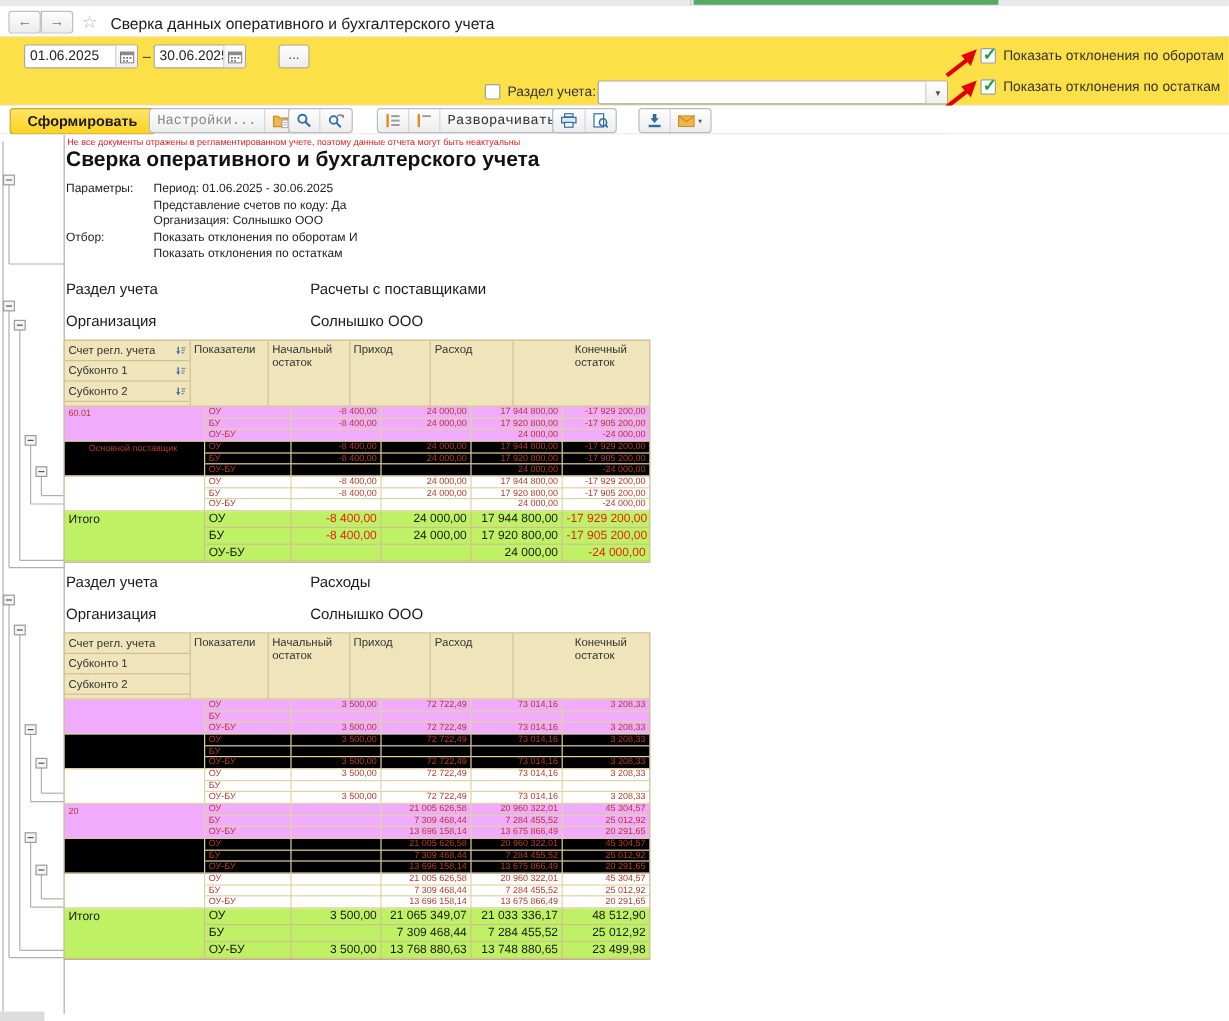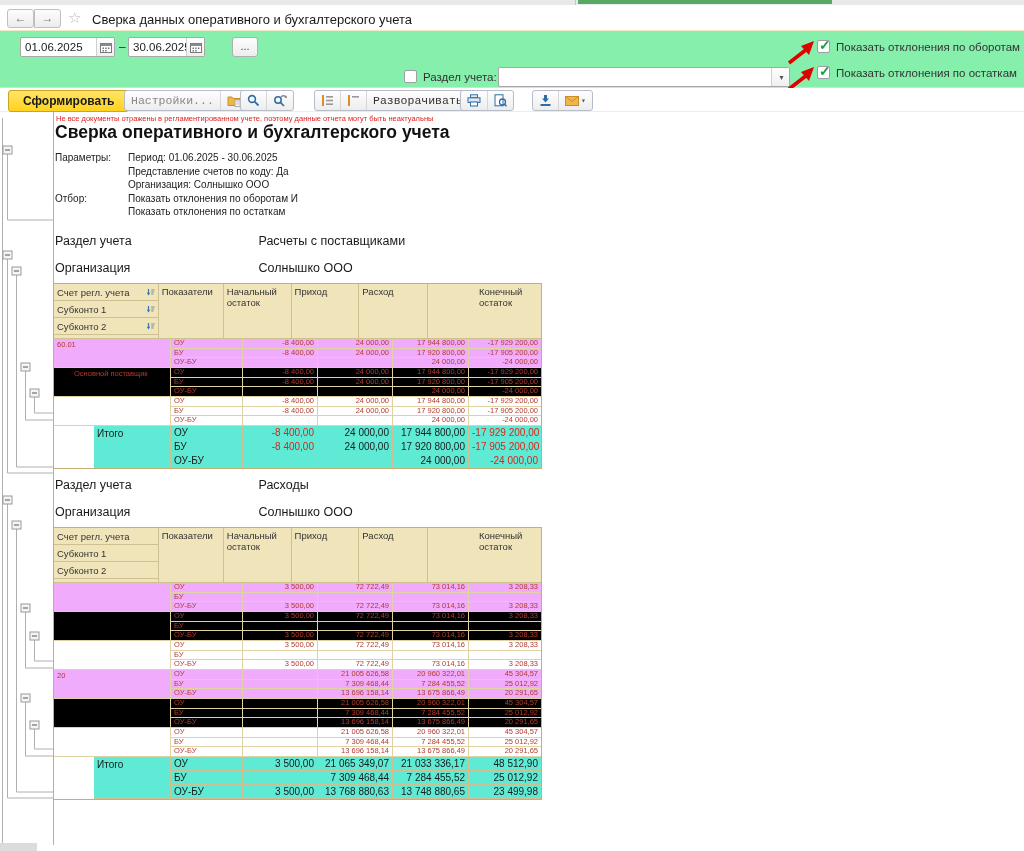--- a/index.html
+++ b/index.html
@@ -12,21 +12,21 @@
   
   #titlebar{position:absolute;left:0;top:5px;width:1024px;height:25px;background:#fff;}
   .navbtn{position:absolute;top:4px;width:27px;height:19px;border:1px solid #bfbfbf;border-radius:3px;
           background:linear-gradient(#fdfdfd,#ececec);color:#777;font-size:12px;line-height:17px;
           text-align:center;box-sizing:border-box;}
   #btn-back{left:7px;}
   #btn-fwd{left:34px;border-radius:0 3px 3px 0;}
   #fav-star{position:absolute;left:68px;top:4px;font-size:15px;color:#b8b8b8;}
   #win-title{position:absolute;left:92px;top:7px;font-size:13px;color:#1a1a1a;}
   
-  #filter-panel{position:absolute;left:0;top:30px;width:1024px;height:58px;background:#86efac;
+  #filter-panel{position:absolute;left:0;top:30px;width:1024px;height:58px;background:#fde047;
                 border-top:1px solid #eee8c6;border-bottom:1px solid #e6ddb4;box-sizing:border-box;}
   .finput{position:absolute;height:20px;background:#fff;border:1px solid #a8a8a8;border-radius:2px;
           box-sizing:border-box;display:flex;align-items:center;font-size:11.5px;}
   .finput .txt{flex:1;padding:0 4px;white-space:nowrap;overflow:hidden;}
   .sqbtn{width:17px;height:18px;display:flex;align-items:center;justify-content:center;
          border-left:1px solid #d0d0d0;background:linear-gradient(#fefefe,#efefef);}
   .flabel{position:absolute;font-size:11.5px;color:#333;}
   .fdash{position:absolute;font-size:12px;color:#333;}
   .cb{position:absolute;width:13px;height:13px;background:#fff;border:1px solid #9aa0a6;border-radius:2px;
       box-sizing:border-box;}
@@ -73,21 +73,21 @@
   .lvl1{background:#f0abfc;} .lvl2{background:#000000;} .lvl3{background:#fff;}
   .gl{width:117px;border-right:1px solid #dfd3a6;border-bottom:1px solid #dfd3a6;font-size:7.5px;
       color:#b23b30;padding:1px 3px;box-sizing:border-box;overflow:hidden;white-space:nowrap;}
   .ind2{padding-left:20px;}
   .grows{width:370px;}
   .grow{display:flex;height:9.67px;box-sizing:border-box;}
   .dc{border-right:1px solid #dfd3a6;border-bottom:1px solid #dfd3a6;font-size:7.5px;line-height:8.5px;
       color:#b23b30;padding:0 3px;box-sizing:border-box;overflow:hidden;white-space:nowrap;}
   .dc:last-child{border-right:none;}
   .num{text-align:right;}
-  .total{background:#5eead4;margin-left:40px;}
+  .total{background:#bef264;}
   .total .gl{font-size:10px;color:#1a1a1a;padding-top:2px;border-color:#cfc091;}
   .trow{height:14px;}
   .trow .dc{font-size:10px;line-height:13px;color:#1a1a1a;border-color:#cfc091;}
   .trow .neg{color:#e52017;}
 </style>
 </head>
 <body>
 
 <div id="top-strip">
   <div id="green-bar"></div>

